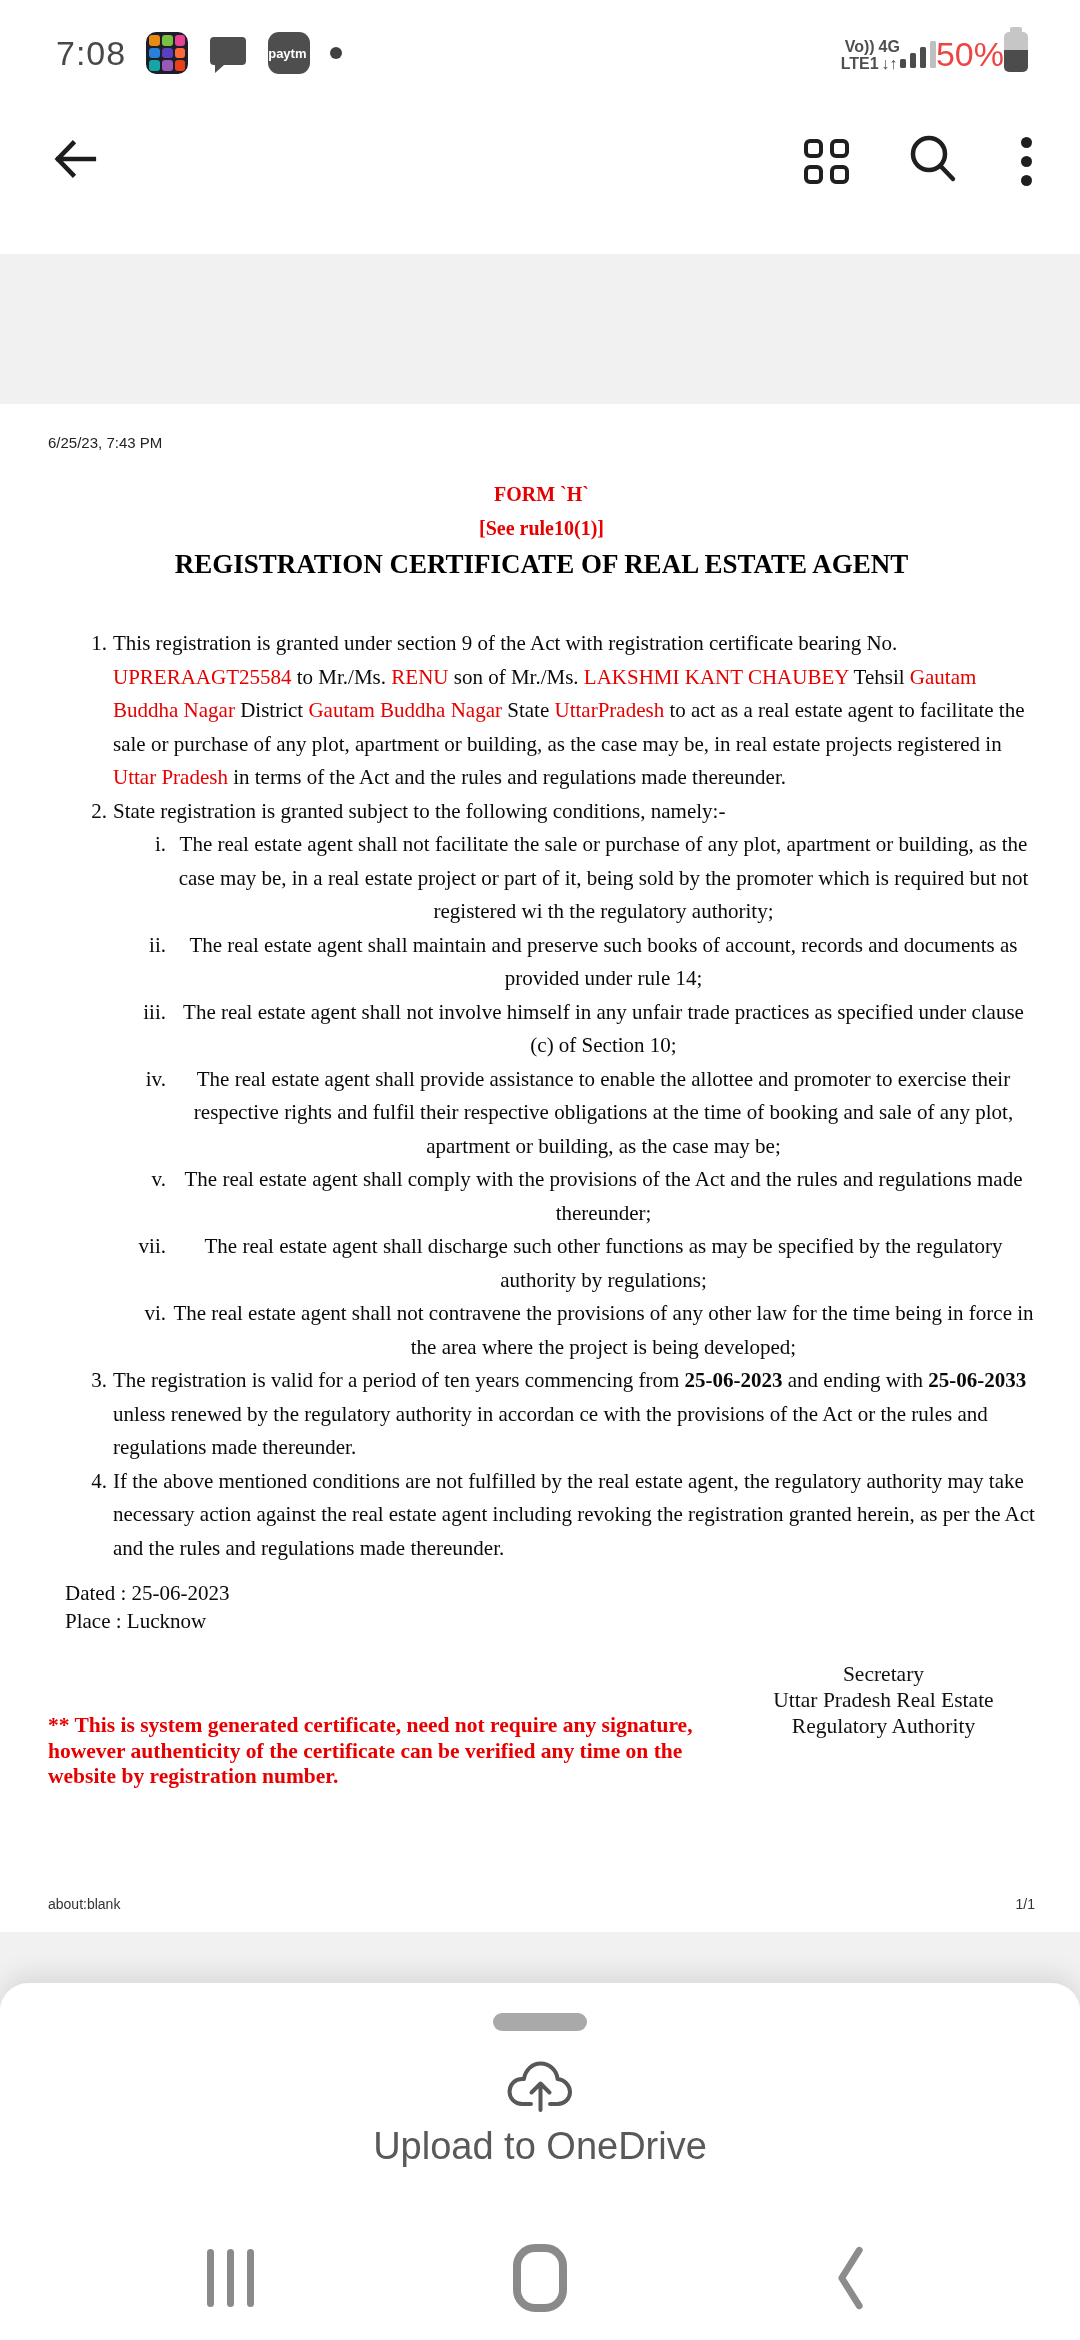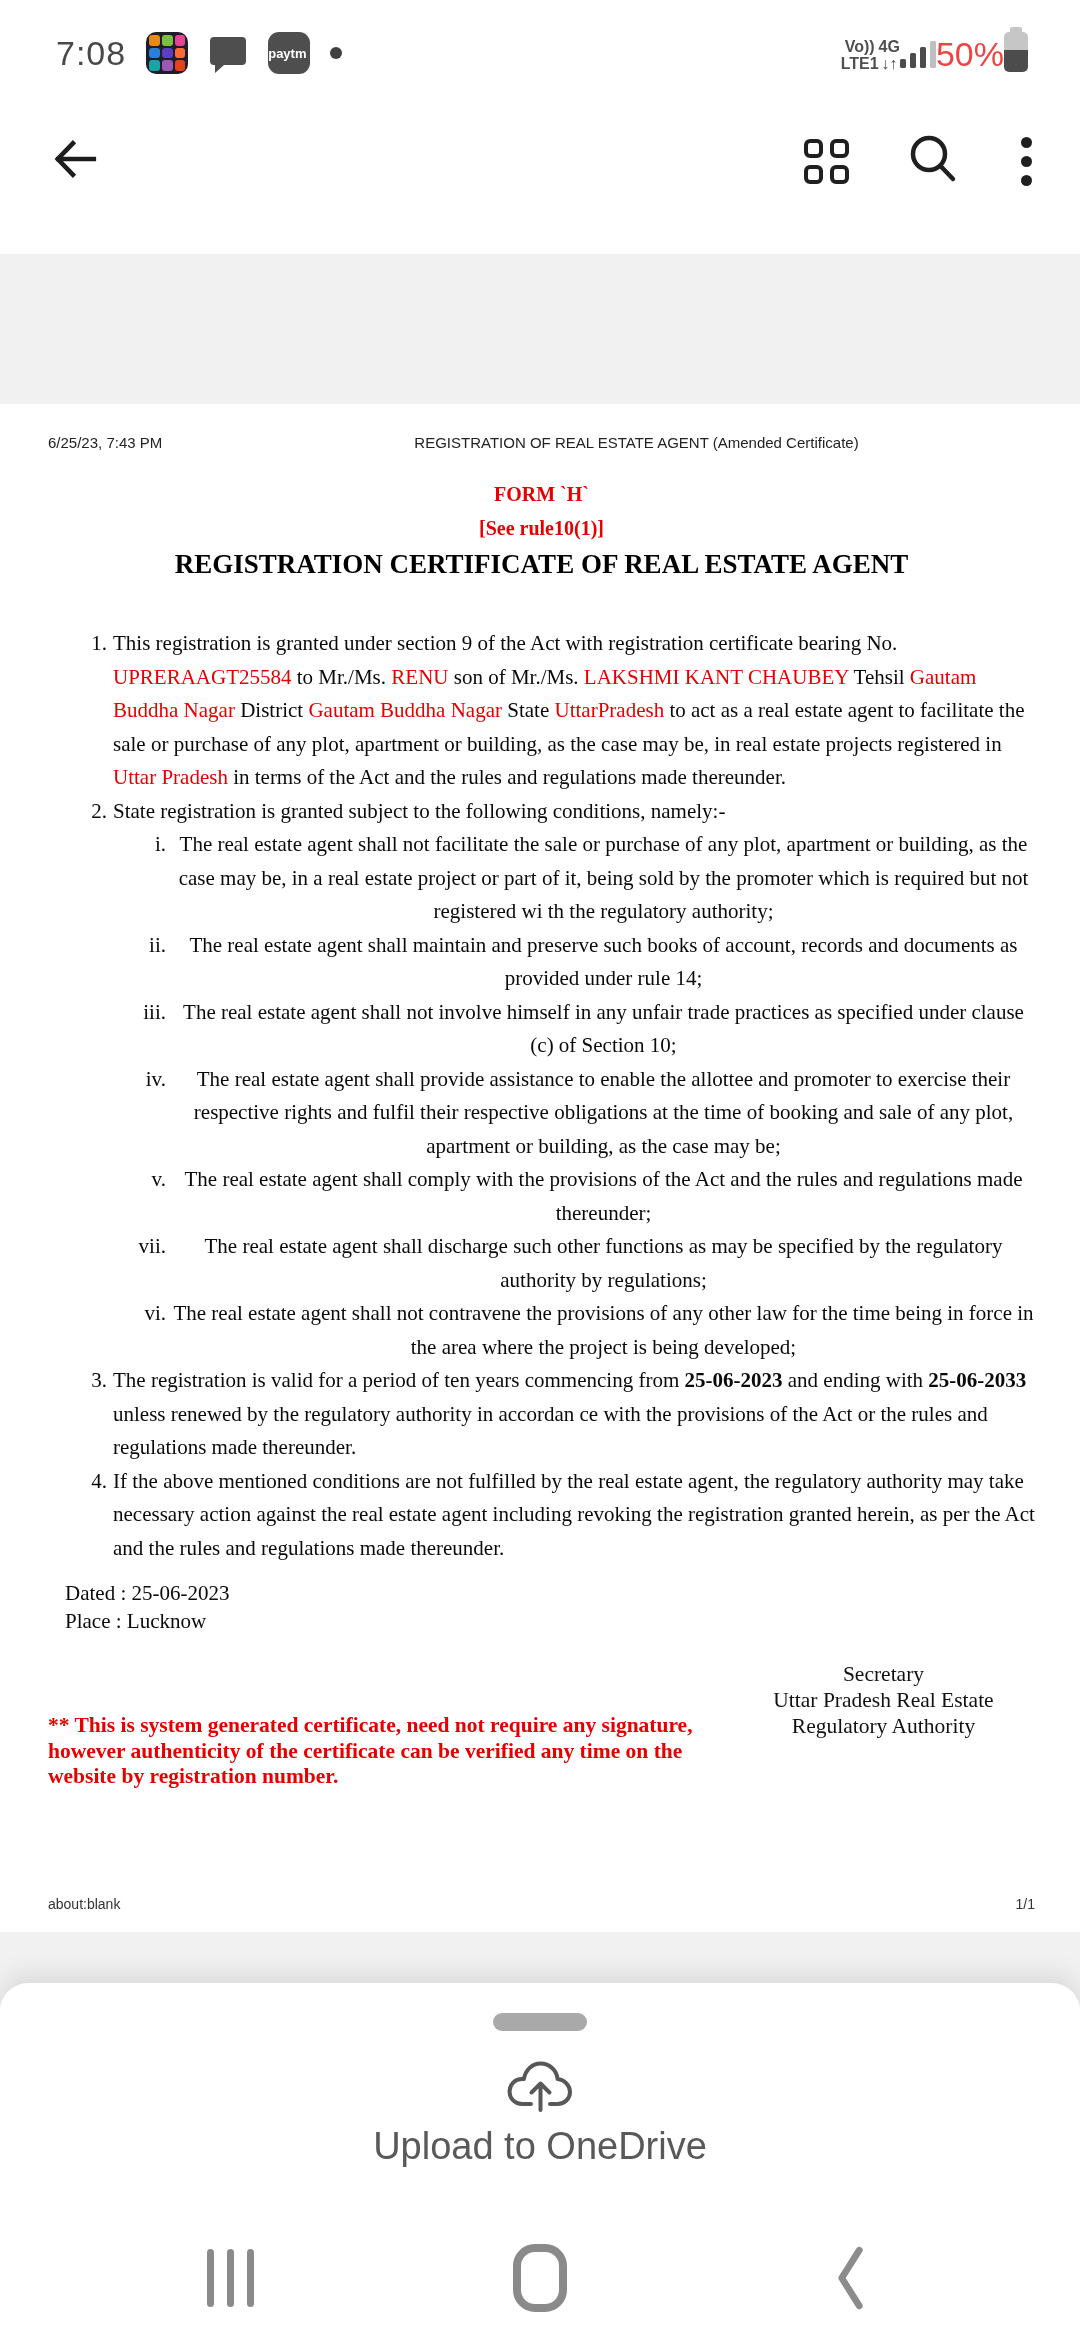--- a/index.html
+++ b/index.html
@@ -166,21 +166,20 @@
         <i></i>
     </span>
   </span>
 </div>
 
 <div class="content-bg">
   <div class="page">
 
     <div class="page-header">
       <span class="ph-date">6/25/23, 7:43 PM</span>
-      <span class="ph-title">REGISTRATION OF REAL ESTATE AGENT (Amended Certificate)</span>
     </div>
 
     <div class="form-no">FORM `H`</div>
     <div class="rule-line">[See rule10(1)]</div>
     <div class="doc-title">REGISTRATION CERTIFICATE OF REAL ESTATE AGENT</div>
 
     <div class="main-list">
 
       <div class="li">
         <span class="n">1.</span>

